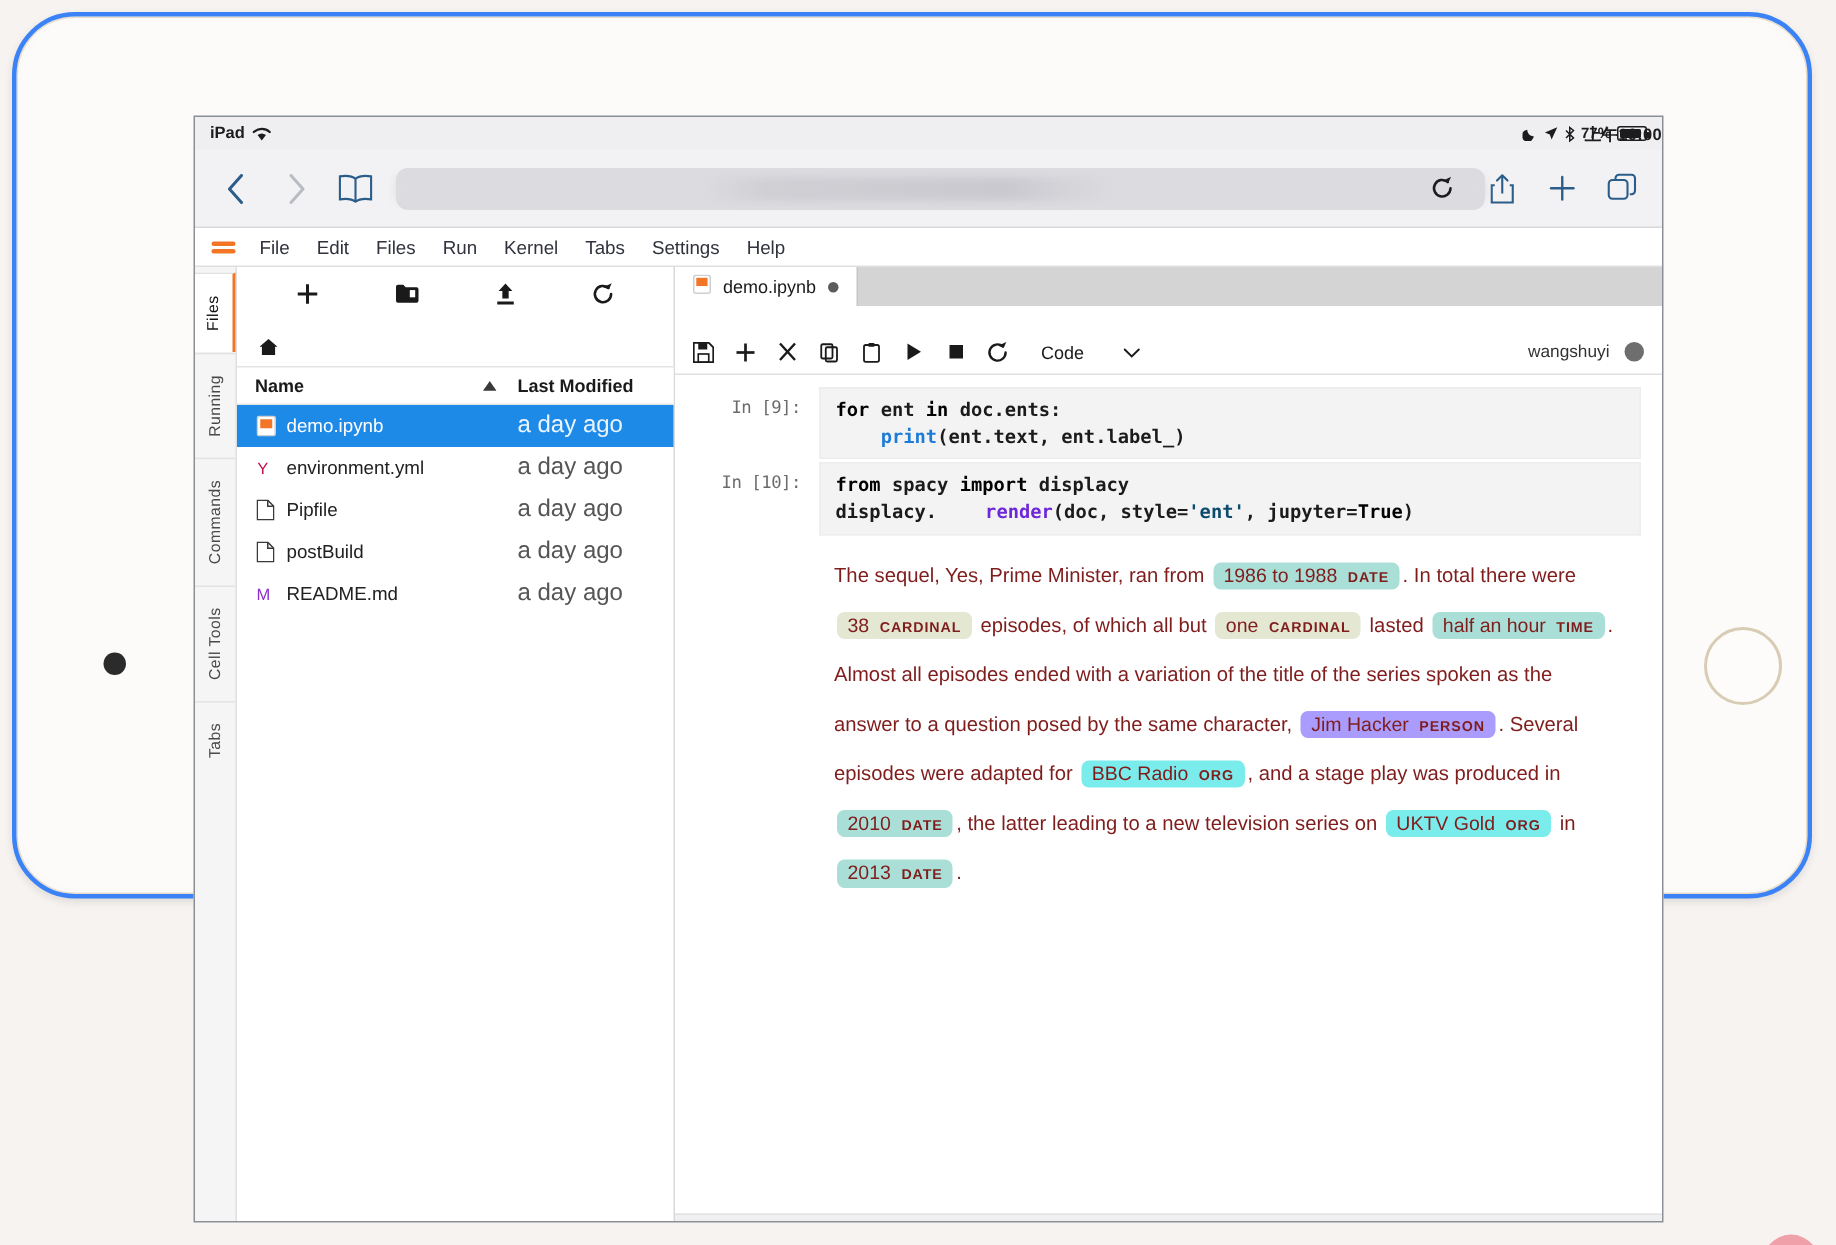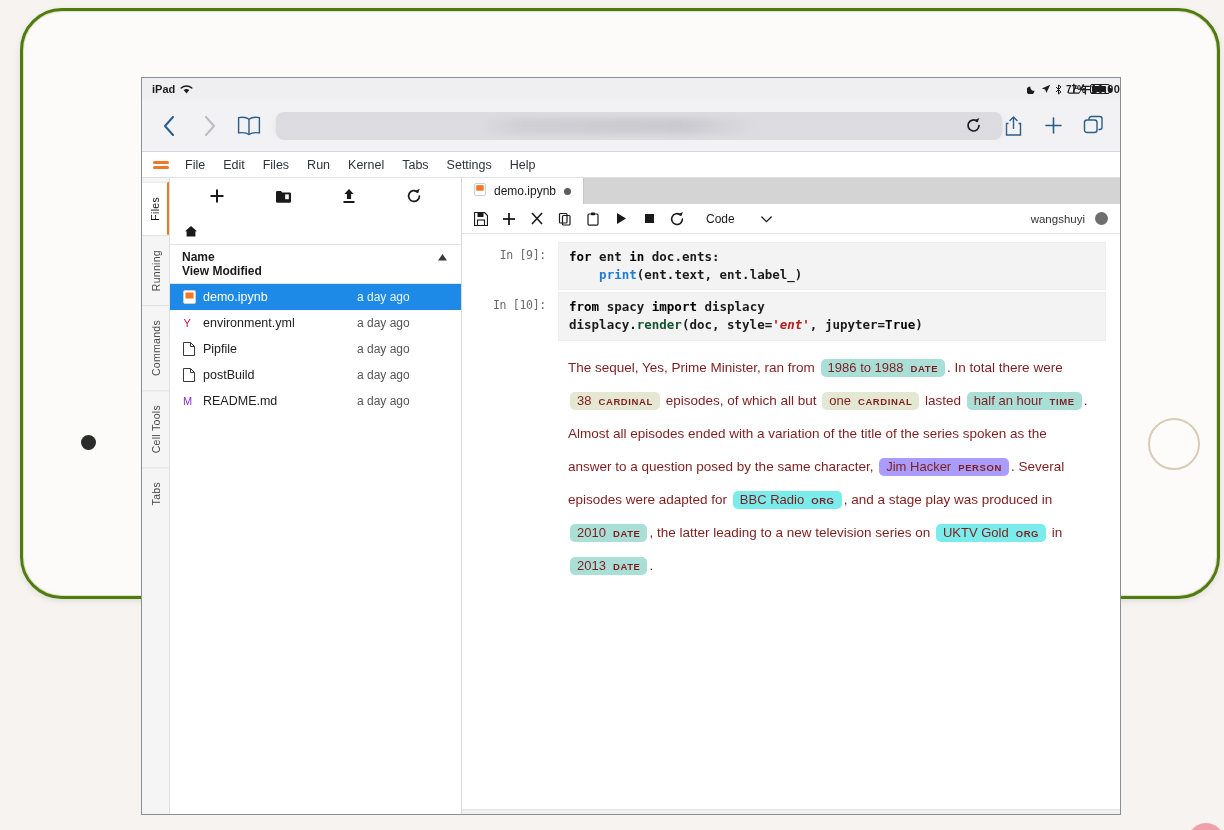--- a/index.html
+++ b/index.html
@@ -6,24 +6,24 @@
   html,body { width:1224px; height:830px; }
   body {
     background:#f7f3f0;
     font-family:"Liberation Sans", sans-serif;
     overflow:hidden;
     position:relative;
   }
 
   
   #device {
-    position:absolute; left:20px; top:8px; width:1200px; height:591px;
+    position:absolute; left:8px; top:8px; width:1200px; height:591px;
     background:#fbfaf8;
     border-radius:42px;
-    border:3px solid #4d7c0f;
+    border:3px solid #3b82f6;
     box-shadow:0 0 0 1px #e8ddc9 inset, 0 2px 6px rgba(0,0,0,.10);
   }
   #bezel-inner {
     position:absolute; left:4px; top:4px; right:4px; bottom:4px;
     border-radius:38px; background:#fcfbf9;
   }
   #home-dot {
     position:absolute; left:58px; top:424px; width:15px; height:15px;
     border-radius:50%; background:#2b2b2b;
   }
@@ -121,49 +121,50 @@
   }
   #fb-toolbar {
     height:40px; display:flex; align-items:center;
     justify-content:space-around; padding:0 14px; color:#1a1a1a;
   }
   #fb-breadcrumb { height:26px; display:flex; align-items:center;
                    padding:0 14px; color:#333; }
   #fb-head {
     display:flex; font-size:12px; font-weight:700; color:#1a1a1a;
     border-top:1px solid #e4e4e4; border-bottom:1px solid #e4e4e4;
-    padding:5px 0 5px 12px; background:#fff;flex-direction:column;
+    padding:5px 0 5px 12px; background:#fff;
   }
   #fb-head .c-name { flex:1; display:flex; align-items:center; gap:6px; }
   #fb-head .c-mod { width:104px; }
   .frow {
     display:flex; align-items:center; font-size:12.5px;
     padding:5px 0 5px 12px; color:#212121;
   }
   .frow .c-name { flex:1; display:flex; align-items:center; gap:7px; }
-  .frow .c-mod { width:104px; font-size:12px; color:#555; }
+  .frow .c-mod { width:104px; font-size:16px; color:#555; }
   .frow.selected { background:#1e8ae8; color:#fff; }
   .frow.selected .c-mod { color:#eaf4fe; }
   .ficon { width:14px; height:16px; display:inline-flex; align-items:center;
            justify-content:center; }
 
   
   #notebook { flex:1; display:flex; flex-direction:column; background:#fff;
               min-width:0; }
   #nb-tabs { height:26px; background:#d4d4d4; display:flex; align-items:flex-end; }
   #nb-tab {
     background:#fff; height:26px; display:flex; align-items:center; gap:8px;
     padding:0 12px; font-size:12px; color:#1a1a1a;
     border-right:1px solid #c6c6c6;
   }
   #nb-tab .dot { width:7px; height:7px; border-radius:50%; background:#5c5c5c; }
   #nb-toolbar {
     height:30px; border-bottom:1px solid #e0e0e0; display:flex;
     align-items:center; gap:14px; padding:12px 12px; color:#1a1a1a;
     font-size:12px;
+    margin-top:16px;
   }
   .tb-ico { width:14px; height:15px; display:flex; align-items:center;
             justify-content:center; }
   #celltype { display:flex; align-items:center; gap:26px; margin-left:8px; }
   #kernelbox { margin-left:auto; display:flex; align-items:center; gap:10px;
                font-size:11.5px; color:#333;text-align:right; }
   #kernelbox .kdot { width:13px; height:13px; border-radius:50%;
                      background:#6e6e6e; }
 
   
@@ -180,22 +181,22 @@
     font-family:"DejaVu Sans Mono", monospace; font-size:12.5px;
     font-weight:bold; color:#1b1b1b; line-height:1.45; white-space:pre;
   }
   .out-text {
     padding:8px 10px 4px 10px;
     font-family:"DejaVu Sans Mono", monospace; font-size:12.5px;
     font-weight:bold; color:#1b1b1b; line-height:1.52; white-space:pre;
   }
   .kw { color:#000000; }
   .bi { color:#1c7cd6; }
-  .st { color:#b91c1c;font-style:italic; }
-  .fn { color:#14532d; }
+  .st { color:#0c4a6e; }
+  .fn { color:#6d28d9;margin-left:32px; }
 
   
   .displacy {
     padding:10px 14px 8px 10px; font-size:13.5px; color:#7f1d1d;
     line-height:2.45;
   }
   .ent {
     display:inline-block; padding:2px 7px; margin:0 2px; border-radius:5px;
     line-height:1.1; font-size:13px; vertical-align:middle;
   }
@@ -351,21 +352,21 @@
         </div>
         <div id="fb-head">
           <div class="c-name">
             <span>Name</span>
             <span style="margin-left:auto;margin-right:14px;">
               <svg width="9" height="7" viewBox="0 0 9 7">
                   <path d="M4.5 0 9 6.5H0Z" fill="#3a3a3a"></path>
                 </svg>
             </span>
           </div>
-          <div class="c-mod">View Modified</div>
+          <div class="c-mod">Last Modified</div>
         </div>
 
         <div class="frow selected">
           <div class="c-name">
             <span class="ficon">
               <svg width="13" height="14" viewBox="0 0 13 14">
                   <rect x="0.5" y="0.5" width="12" height="13" rx="1.5" fill="#ffffff" stroke="#cfcfcf"></rect>
                   <rect x="2.5" y="2.5" width="8" height="6" fill="#f37626"></rect>
                 </svg>
             </span>

